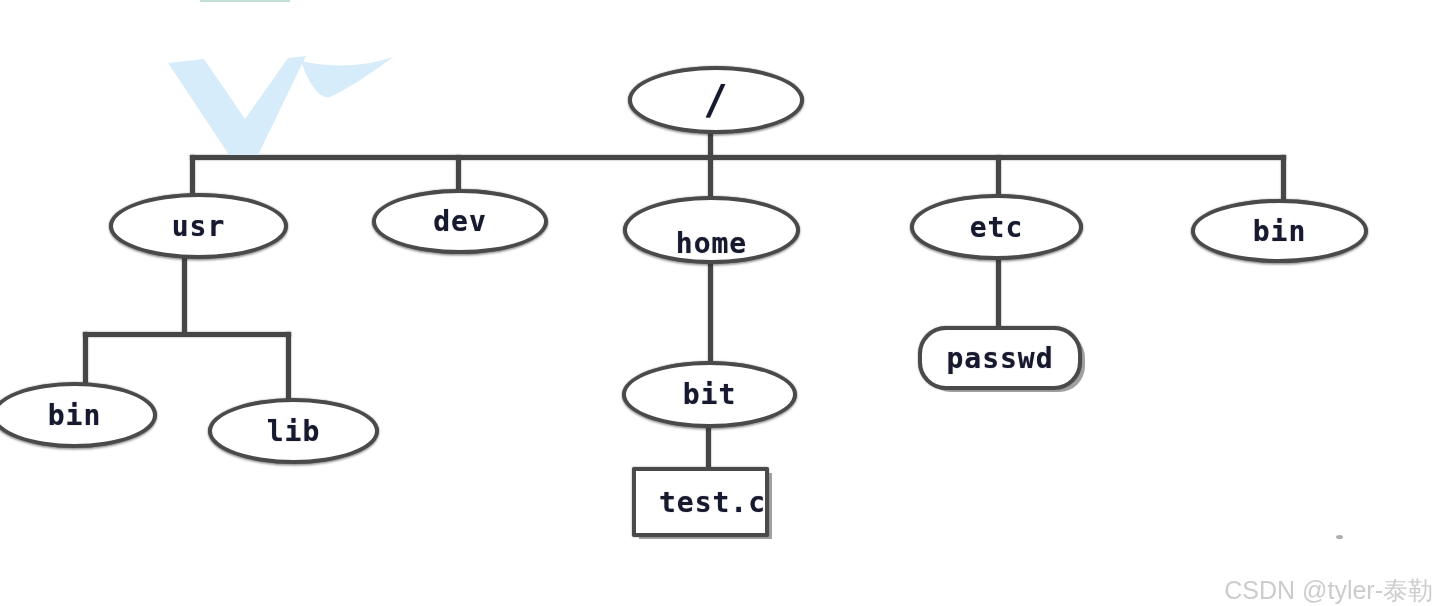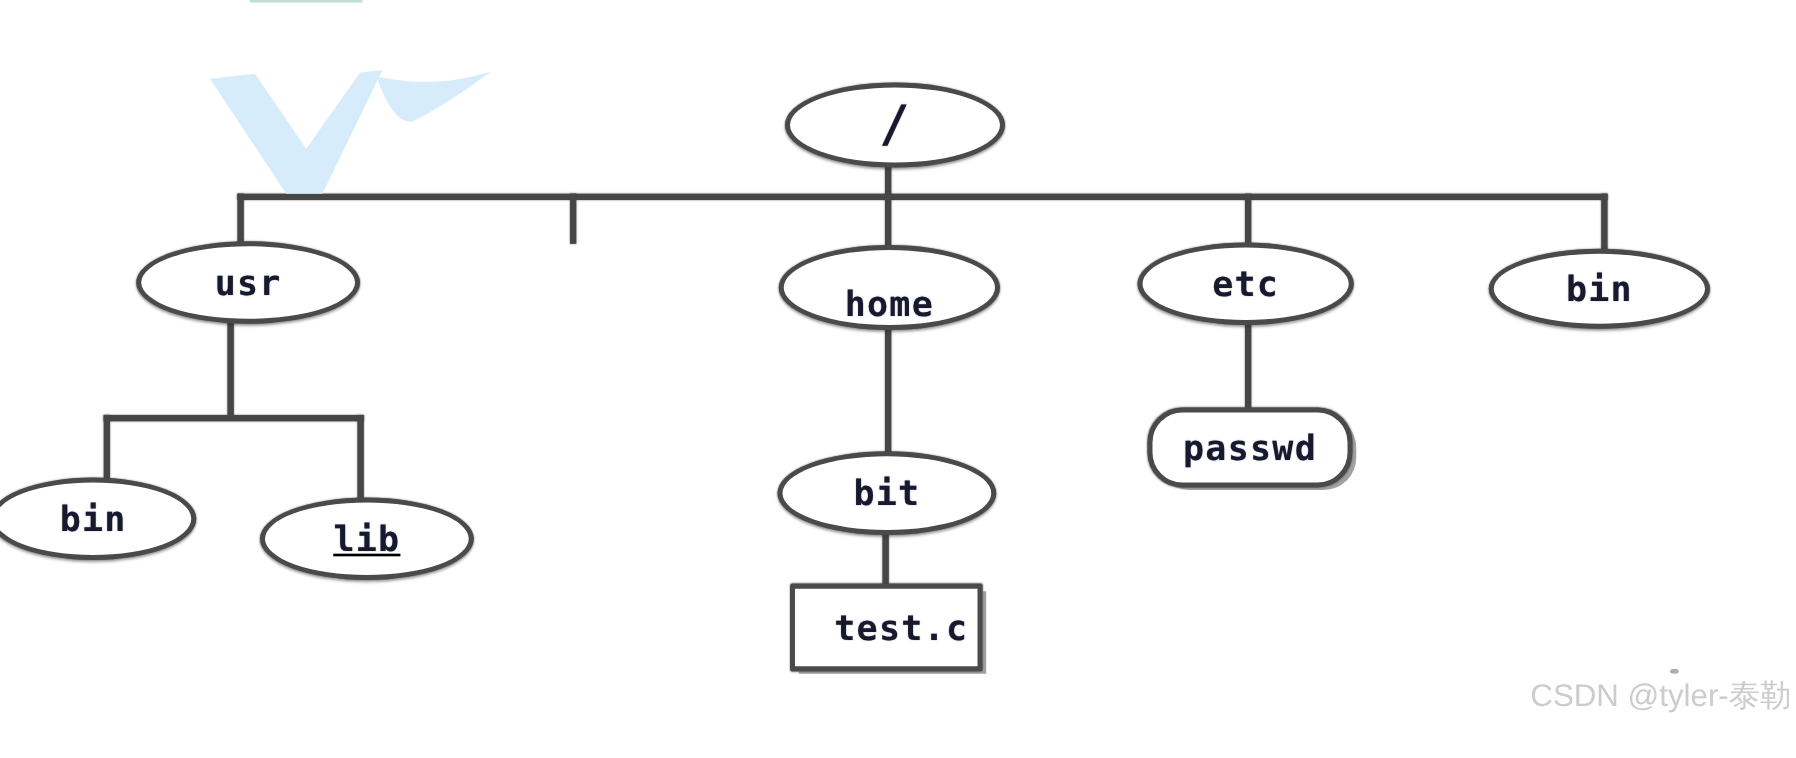--- a/index.html
+++ b/index.html
@@ -74,21 +74,21 @@
     top: 535px;
     width: 7px;
     height: 4px;
     background: #9a9a9a;
     border-radius: 50%;
     opacity: 0.8;
   }
   .wm-text {
     position: absolute;
     right: 4px;
-    top: 540px;
+    top: 574px;
     font-family: "Liberation Sans", sans-serif;
     font-size: 25px;
     color: #cccccc;
     text-shadow: 1px 1px 1px #ffffff;
     z-index: 6;
     white-space: nowrap;
   }
 </style>
 </head>
 <body>
@@ -121,46 +121,49 @@
   <div class="line" style="left:996px; top:256px; width:5px; height:74px;"></div>
 
   <div class="node ellipse" style="left:628px; top:66px; width:176px; height:68px;">
     <span class="lbl root-lbl">/</span>
   </div>
 
   <div class="node ellipse" style="left:109px; top:193px; width:179px; height:66px;">
     <span class="lbl">usr</span>
   </div>
 
+  <div class="node ellipse" style="left:372px; top:189px; width:176px; height:65px;">
+    <span class="lbl">dev</span>
+  </div>
 
   <div class="node ellipse" style="left:623px; top:196px; width:177px; height:68px;align-items:flex-end;">
     <span class="lbl">home</span>
   </div>
 
   <div class="node ellipse" style="left:910px; top:194px; width:173px; height:66px;align-items:center;">
     <span class="lbl">etc</span>
   </div>
 
   <div class="node ellipse" style="left:1191px; top:199px; width:177px; height:64px;">
     <span class="lbl">bin</span>
   </div>
 
   <div class="node ellipse" style="left:-8px; top:382px; width:165px; height:66px;">
     <span class="lbl">bin</span>
   </div>
 
-  <div class="node ellipse" style="left:208px; top:398px; width:171px; height:66px;text-decoration:underline;">
+  <div class="node ellipse" style="left:208px; top:398px; width:171px; height:66px;">
     <span class="lbl">lib</span>
   </div>
 
   <div class="node ellipse" style="left:622px; top:361px; width:175px; height:67px;">
     <span class="lbl">bit</span>
   </div>
 
-  <div class="node rect" style="left:632px; top:467px; width:154px; height:70px;padding-left:24px;">
+  <div class="node rect" style="left:632px; top:467px; width:137px; height:70px;padding-left:24px;">
     <span class="lbl">test.c</span>
   </div>
 
   <div class="node rect" style="left:918px; top:326px; width:164px; height:64px;border-radius:28px;">
     <span class="lbl">passwd</span>
   </div>
 
   <div class="speck"></div>
 
   <div class="wm-text">CSDN @tyler-泰勒</div>

